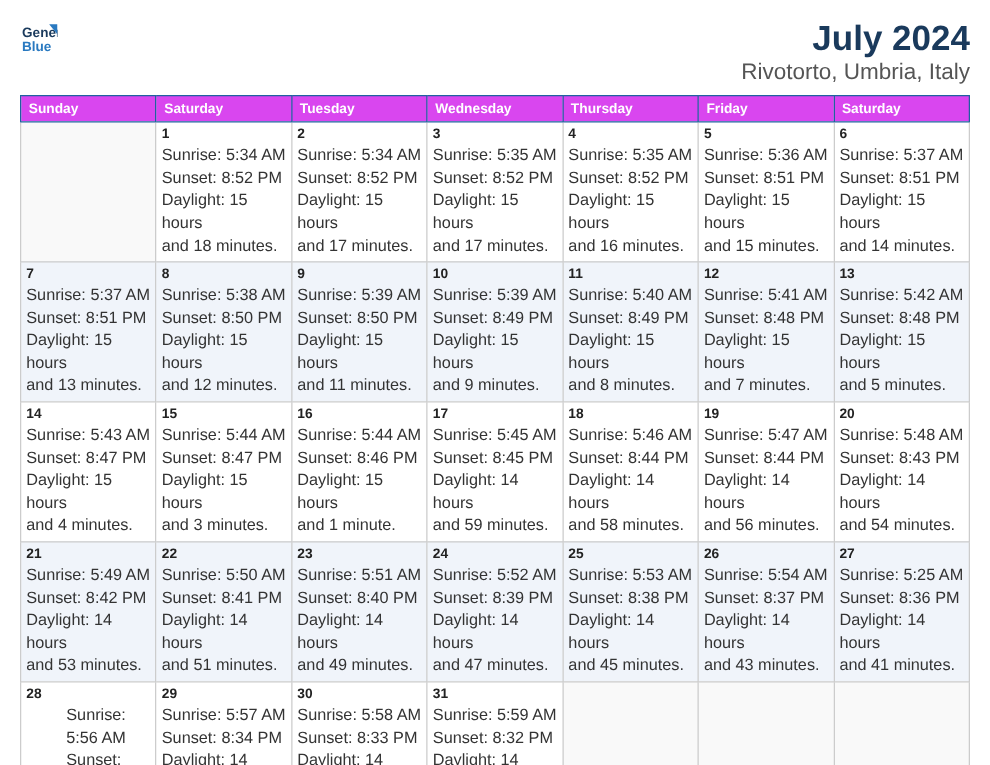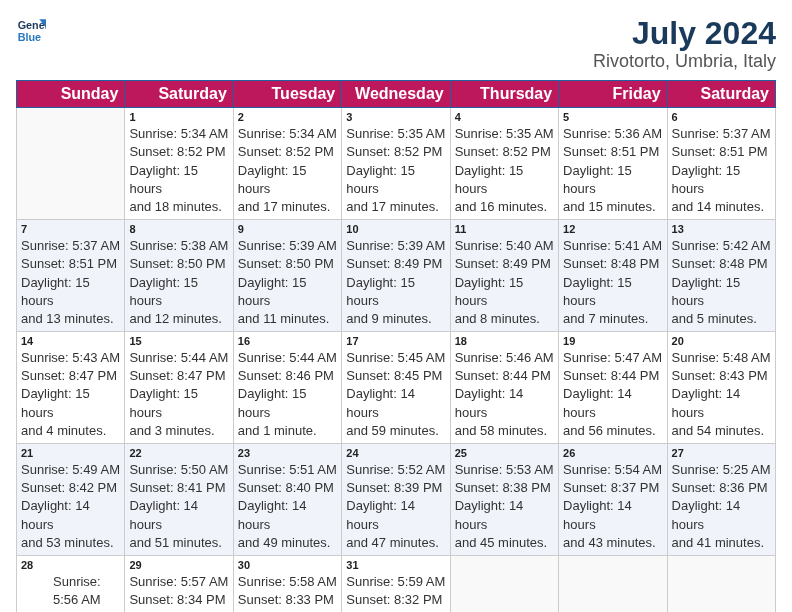--- a/index.html
+++ b/index.html
@@ -29,41 +29,41 @@
       gap: 4px;
     }
     .logo-icon {
       width: 30px;
       height: 30px;
     }
     .title-block {
       text-align: right;
     }
     .month-title {
-      font-size: 32px;
+      font-size: 28px;
       font-weight: bold;
       color: #1a3a5c;
       line-height: 1.1;
     }
     .location {
       font-size: 18px;
       color: #555;
     }
     .calendar {
       flex: 1;
       border-collapse: collapse;
       width: 100%;
       font-size: 9.5px;
     }
     .calendar th {
-      background: #be185d;
+      background: #d946ef;
       color: #fff;
       padding: 4px 6px;
-      text-align: right;
-      font-size: 16px;
+      text-align: left;
+      font-size: 11px;
       font-weight: bold;
       border: 1px solid #2060a0;
     }
     .calendar td {
       border: 1px solid #ccc;
       vertical-align: top;
       padding: 3px 4px;
       width: calc(100% / 7);
       height: 80px;
     }

